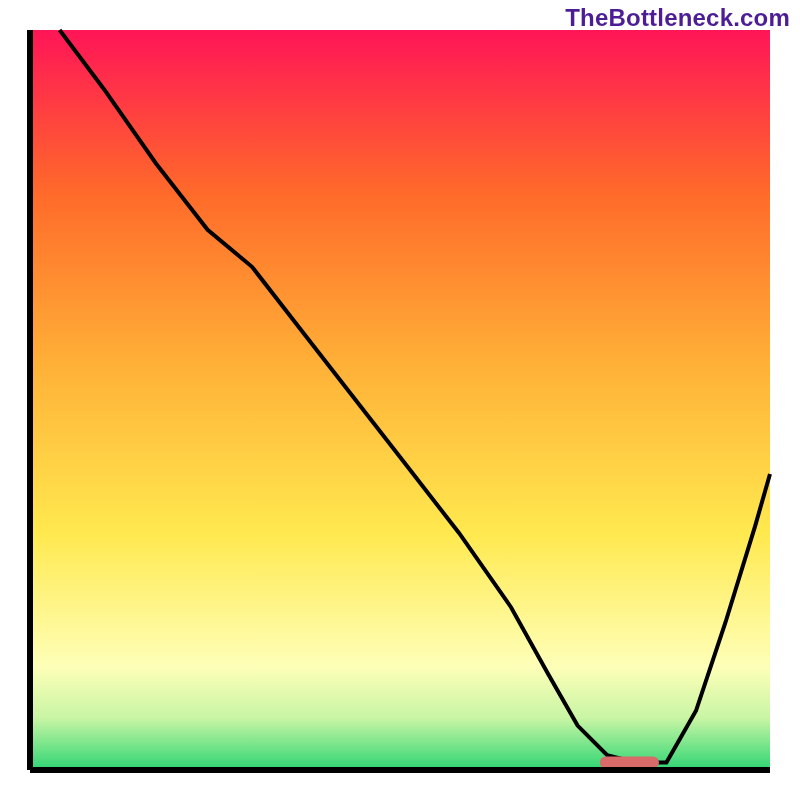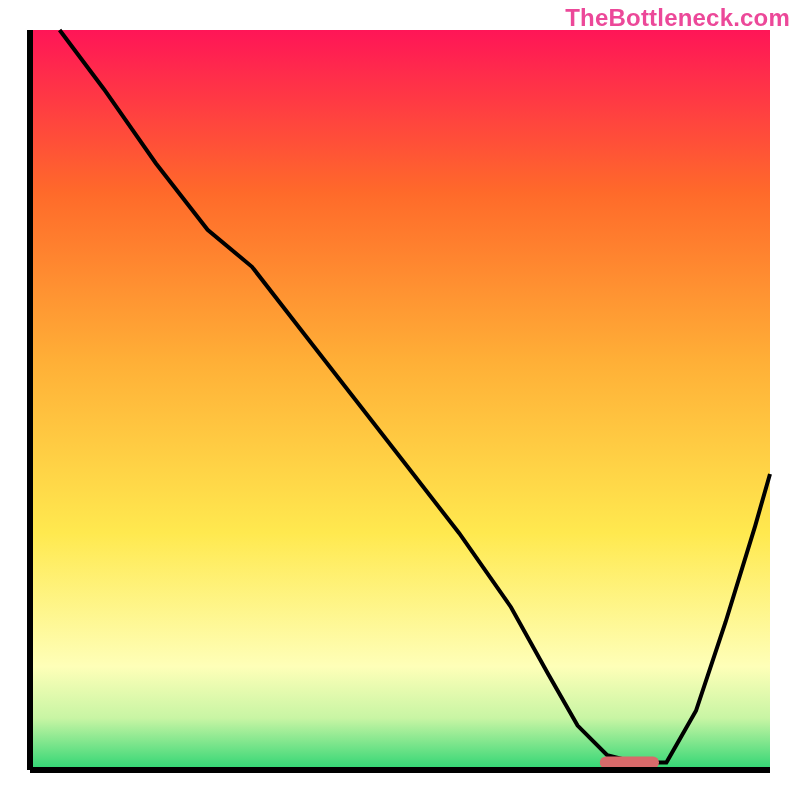--- a/index.html
+++ b/index.html
@@ -14,21 +14,21 @@
     position: relative;
     width: 800px;
     height: 800px;
   }
   .watermark {
     position: absolute;
     top: 4px;
     right: 10px;
     font-size: 24px;
     font-weight: 600;
-    color: #ec4899;
+    color: #4c1d95;
     letter-spacing: 0.2px;
   }
   svg.plot {
     position: absolute;
     top: 0;
     left: 0;
   }
 </style>
 </head>
 <body>

